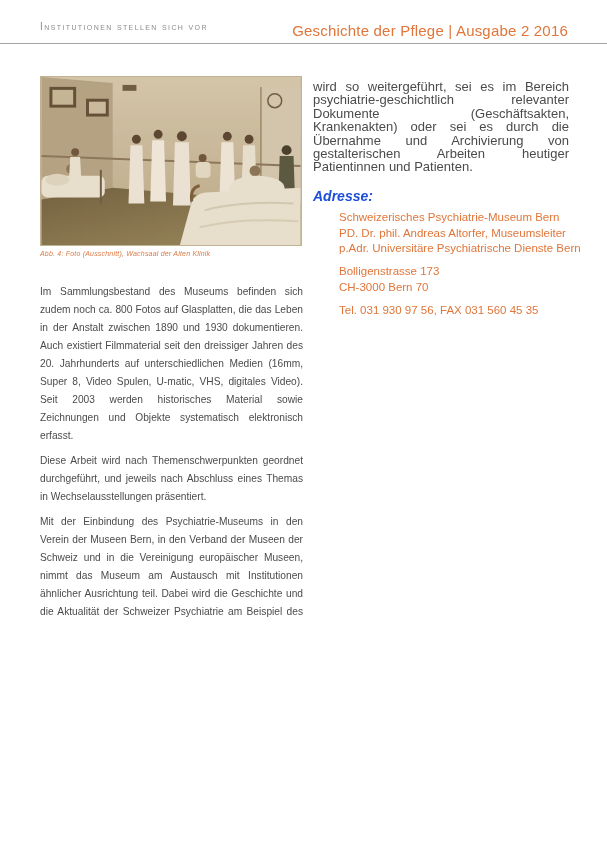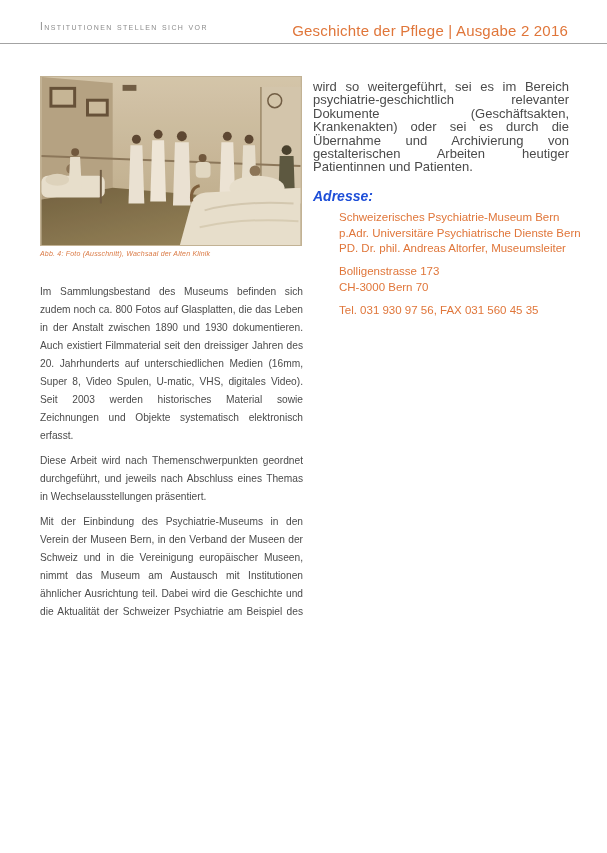--- a/index.html
+++ b/index.html
@@ -157,22 +157,22 @@
 
   <div class="fn-rule"></div>
   <div class="footnote">3 Bormann, Heike-Iontze &amp; Litterer, Werner: Erleben – Gestalten, Bern, 2007.</div>
 
   <div class="col-right-para">wird so weitergeführt, sei es im Bereich psychiatrie-geschichtlich relevanter Dokumente (Geschäftsakten, Krankenakten) oder sei es durch die Übernahme und Archivierung von gestalterischen Arbeiten heutiger Patientinnen und Patienten.</div>
 
   <div class="adr-head">Adresse:</div>
 
   <div class="adr-block adr-1">
     <div>Schweizerisches Psychiatrie-Museum Bern</div>
+    <div>PD. Dr. phil. Andreas Altorfer, Museumsleiter</div>
     <div>p.Adr. Universitäre Psychiatrische Dienste Bern</div>
-    <div>PD. Dr. phil. Andreas Altorfer, Museumsleiter</div>
   </div>
 
   <div class="adr-block adr-2">
     <div>Bolligenstrasse 173</div>
     <div>CH-3000 Bern 70</div>
   </div>
 
   <div class="adr-block adr-3">
     <div>Tel. 031 930 97 56, FAX 031 560 45 35</div>
   </div>

